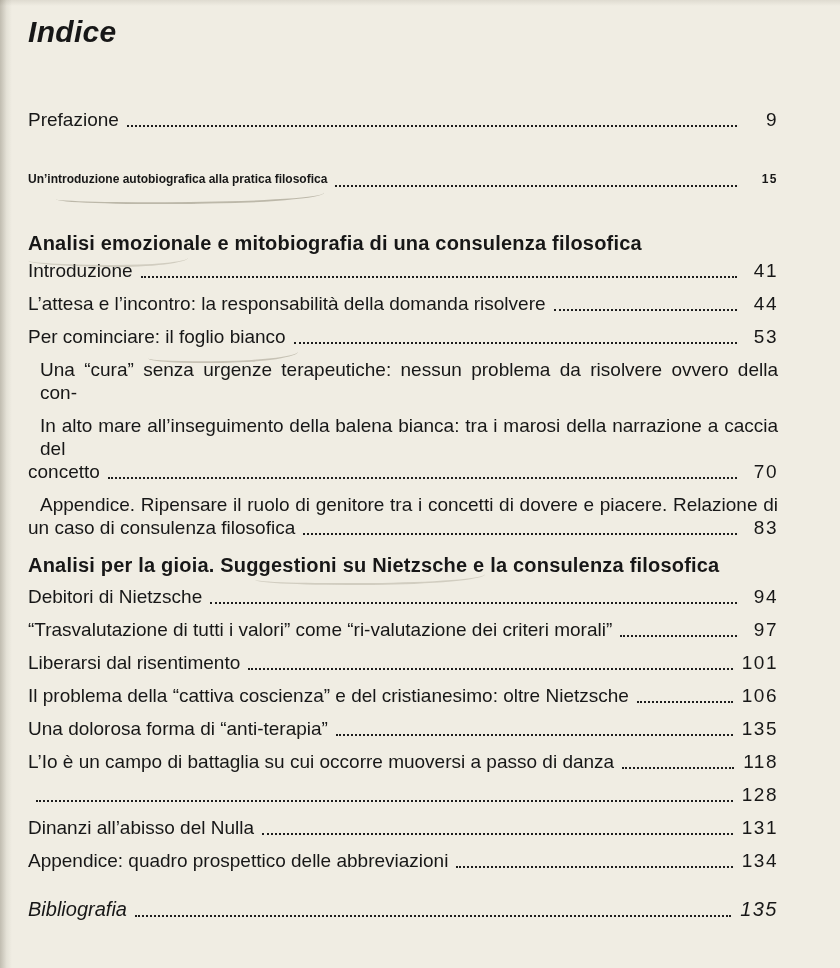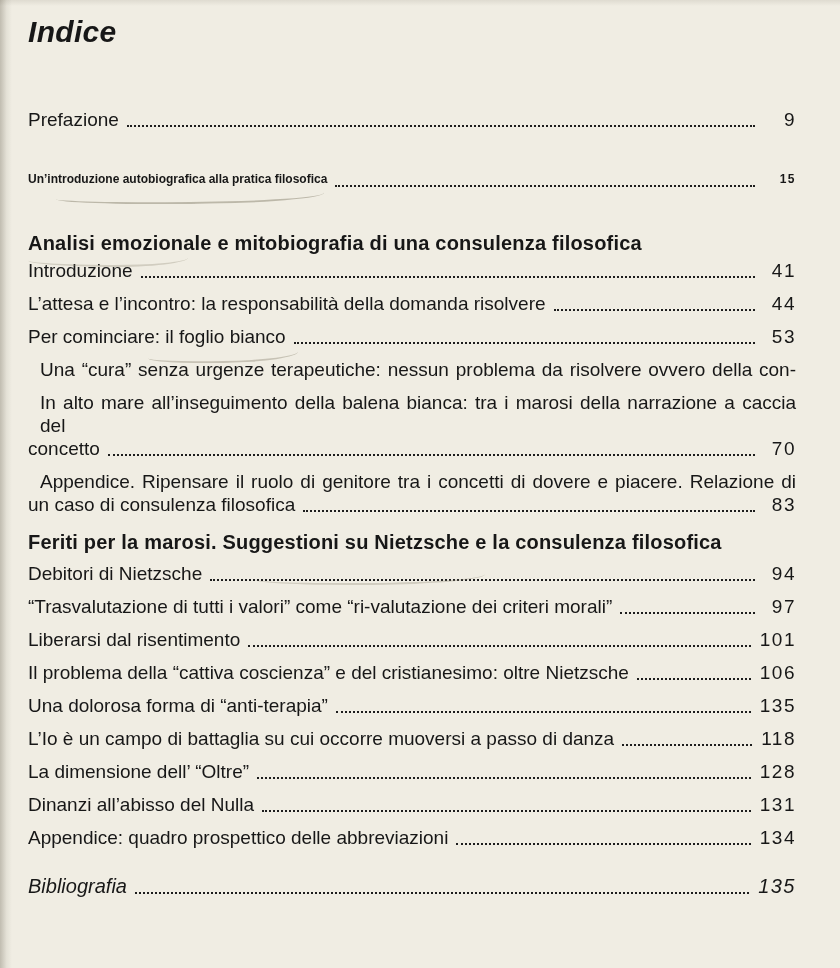--- a/index.html
+++ b/index.html
@@ -14,21 +14,21 @@
   .scan-edge {
     position: absolute; left: 0; top: 0; bottom: 0; width: 12px;
     background: linear-gradient(to right, rgba(70,62,45,.28), rgba(70,62,45,.07) 55%, rgba(70,62,45,0));
     pointer-events: none;
   }
   .scan-top {
     position: absolute; left: 0; top: 0; right: 0; height: 6px;
     background: linear-gradient(to bottom, rgba(70,62,45,.10), rgba(70,62,45,0));
     pointer-events: none;
   }
-  .page { padding: 14px 44px 0 28px; position: relative; }
+  .page { padding: 14px 62px 0 28px; position: relative; }
   .title {
     font-style: italic;
     font-weight: bold;
     font-size: 30px;
     line-height: 36px;
     margin: 0;
     letter-spacing: .3px;
   }
   .sec { margin: 0; }
   .s0 { margin-top: 58px; }
@@ -146,21 +146,21 @@
         <div class="entry">
           <div class="jline">Appendice. Ripensare il ruolo di genitore tra i concetti di dovere e piacere. Relazione di</div>
           <div class="row">
             <span class="txt">un caso di consulenza filosofica</span>
             <span class="leader"></span>
             <span class="pg">83</span>
           </div>
         </div>
       </section>
       <section class="sec s3">
-        <div class="heading">Feriti per la marosi. Suggestioni su Nietzsche e la consulenza filosofica</div>
+        <div class="heading">Analisi per la gioia. Suggestioni su Nietzsche e la consulenza filosofica</div>
         <div class="entry">
           <div class="row">
             <span class="txt">Debitori di Nietzsche</span>
             <span class="leader"></span>
             <span class="pg">94</span>
           </div>
         </div>
         <div class="entry">
           <div class="row">
             <span class="txt">“Trasvalutazione di tutti i valori” come “ri-valutazione dei criteri morali”</span>
@@ -191,21 +191,20 @@
         </div>
         <div class="entry">
           <div class="row">
             <span class="txt">L’Io è un campo di battaglia su cui occorre muoversi a passo di danza</span>
             <span class="leader"></span>
             <span class="pg">118</span>
           </div>
         </div>
         <div class="entry">
           <div class="row">
-            <span class="txt">La dimensione dell’ “Oltre”</span>
             <span class="leader"></span>
             <span class="pg">128</span>
           </div>
         </div>
         <div class="entry">
           <div class="row">
             <span class="txt">Dinanzi all’abisso del Nulla</span>
             <span class="leader"></span>
             <span class="pg">131</span>
           </div>

